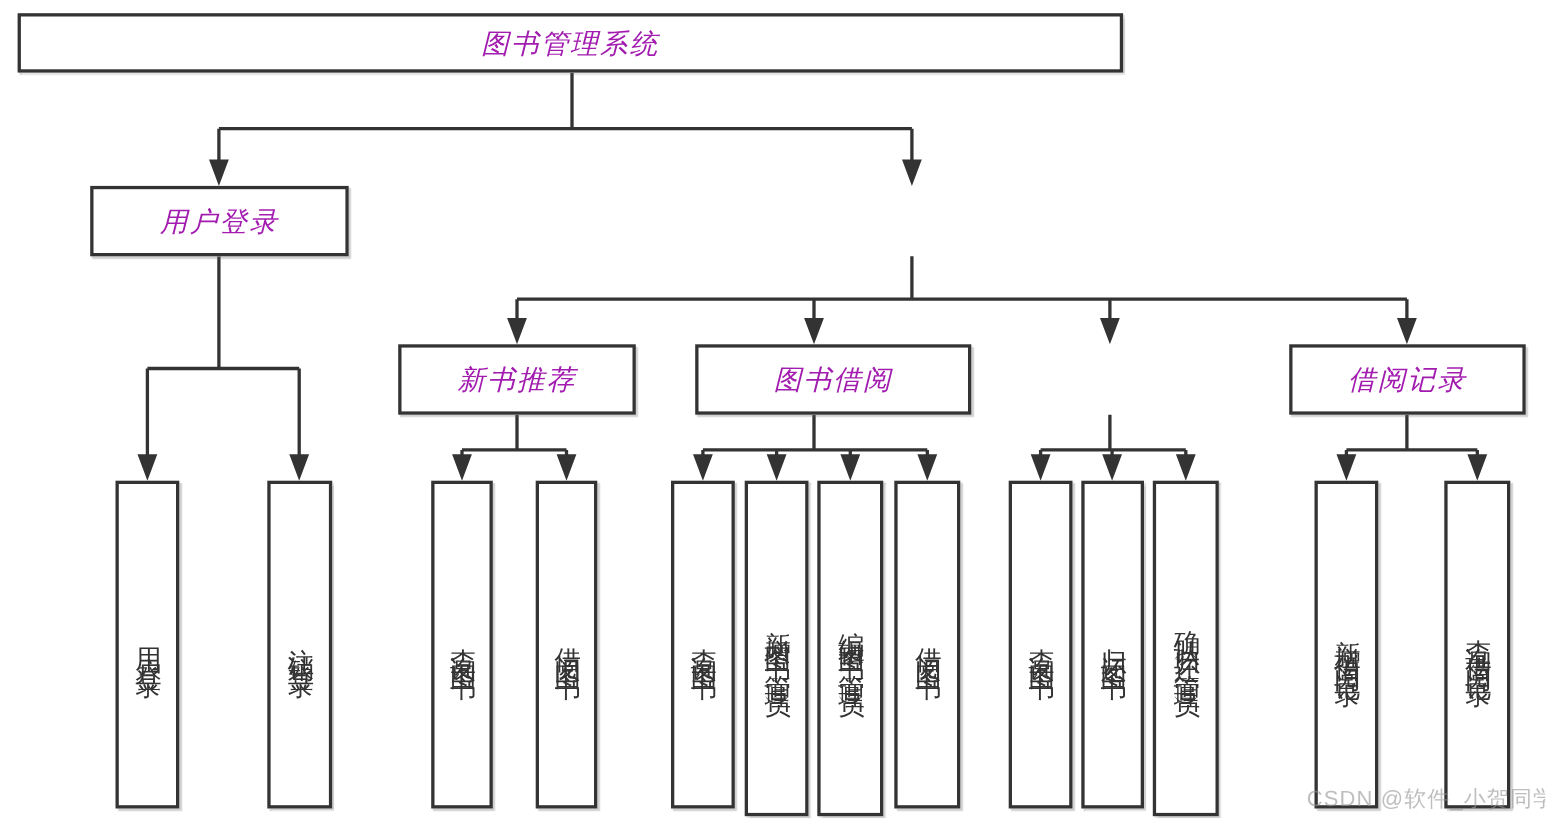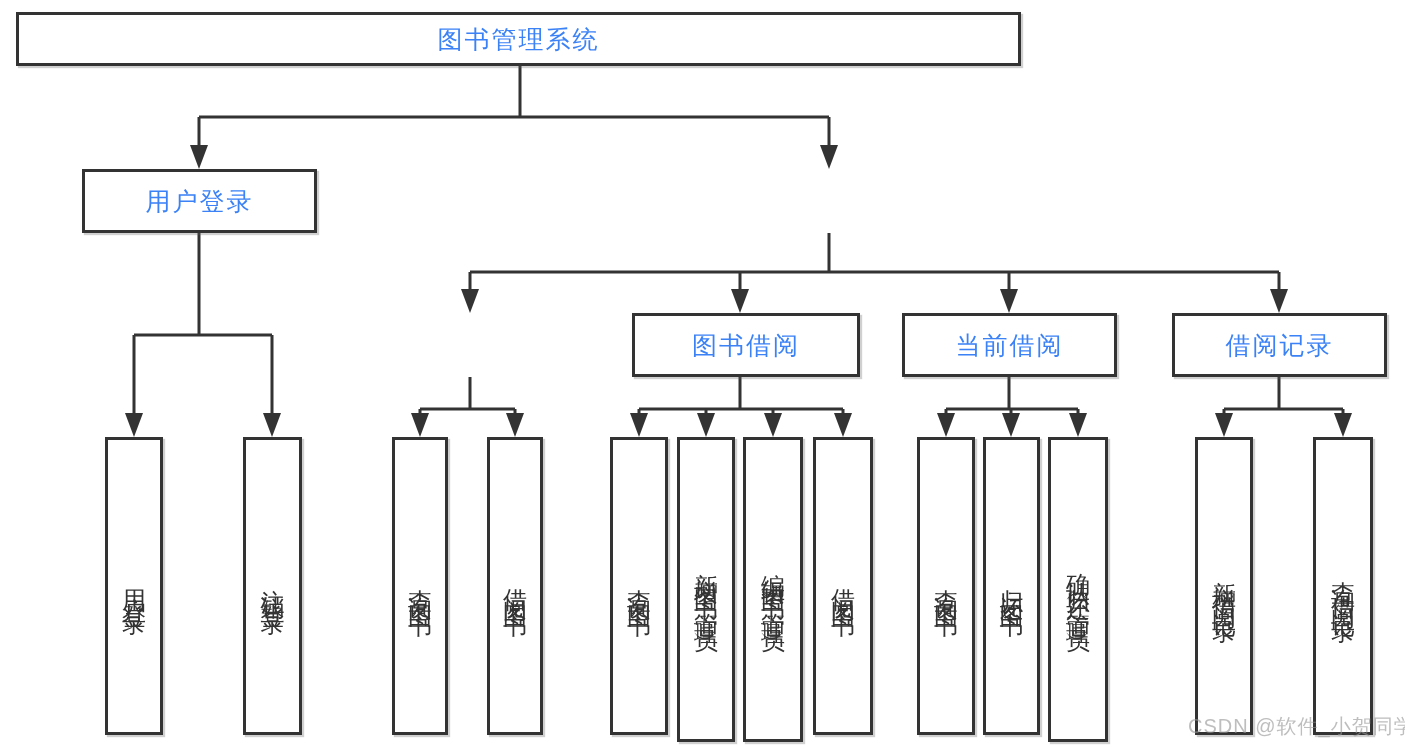--- a/index.html
+++ b/index.html
@@ -19,22 +19,23 @@
     box-shadow:2px 2px 1px rgba(100,100,100,0.30);
     display:flex;
     align-items:center;
     justify-content:center;
     z-index:2;
     color:#333333;
   }
   .htext{
     font-size:25px;
     letter-spacing:2px;
-    color:#3b82f6;
+    color:#a21caf;
     white-space:nowrap;
+    font-style:italic;
   }
   .vtext{
     writing-mode:vertical-rl;
     text-orientation:mixed;
     font-size:24px;
     letter-spacing:8px;
     color:#333333;
     line-height:1;
   }
   .watermark{
@@ -91,25 +92,25 @@
   </svg>
 
   <div class="box" style="left:16px;top:12px;width:1005px;height:54px">
     <span class="htext">图书管理系统</span>
   </div>
 
   <div class="box" style="left:82px;top:169px;width:235px;height:64px">
     <span class="htext">用户登录</span>
   </div>
 
-  <div class="box" style="left:632px;top:313px;width:228px;height:64px">
+  <div class="box" style="left:362px;top:313px;width:216px;height:64px">
+    <span class="htext">新书推荐</span>
+  </div>
+  <div class="box" style="left:632px;top:313px;width:251px;height:64px">
     <span class="htext">图书借阅</span>
-  </div>
-  <div class="box" style="left:902px;top:313px;width:215px;height:64px">
-    <span class="htext">当前借阅</span>
   </div>
   <div class="box" style="left:1172px;top:313px;width:215px;height:64px">
     <span class="htext">借阅记录</span>
   </div>
 
   <div class="box" style="left:105px;top:437px;width:58px;height:298px">
     <span class="vtext">用户登录</span>
   </div>
   <div class="box" style="left:243px;top:437px;width:59px;height:298px">
     <span class="vtext">注销登录</span>

